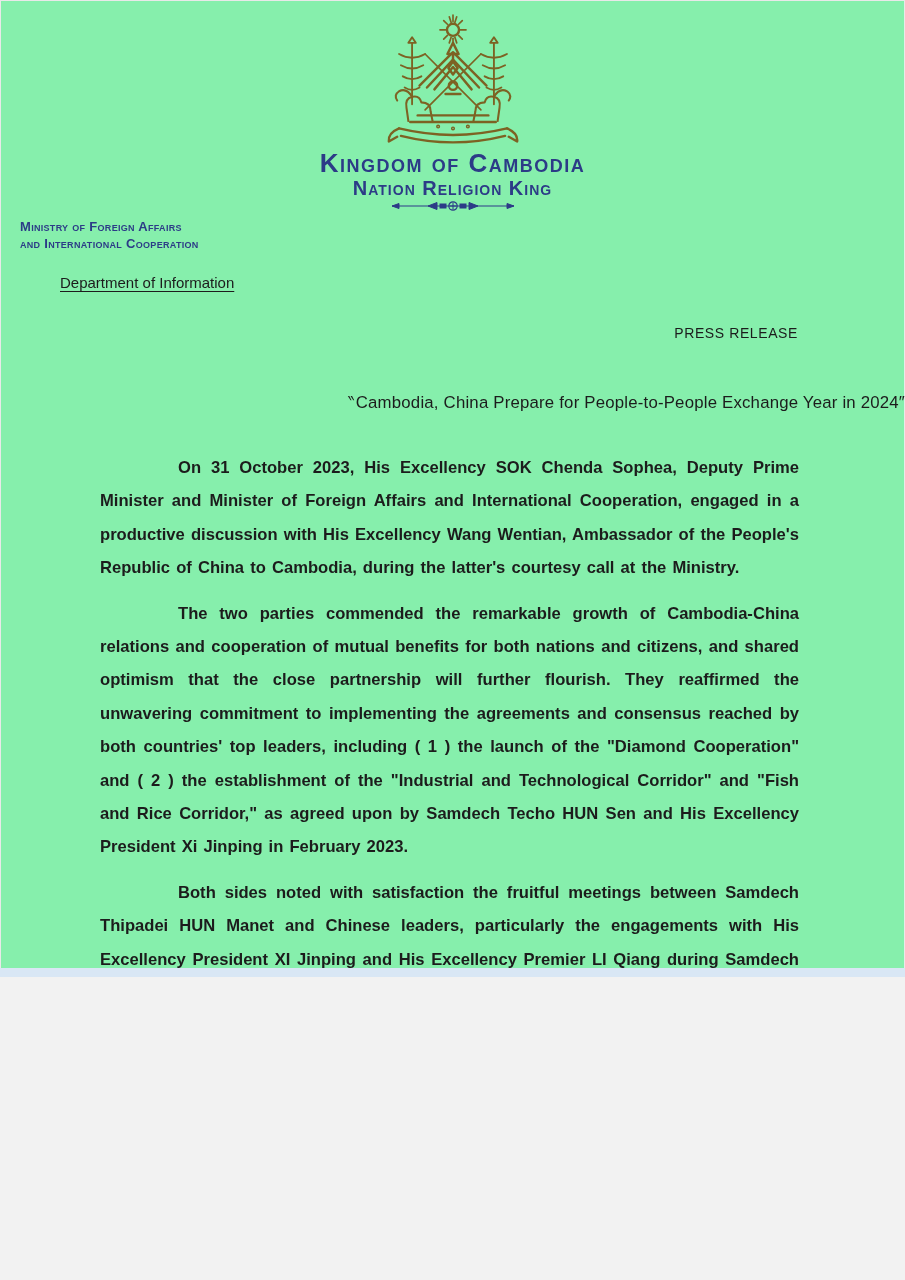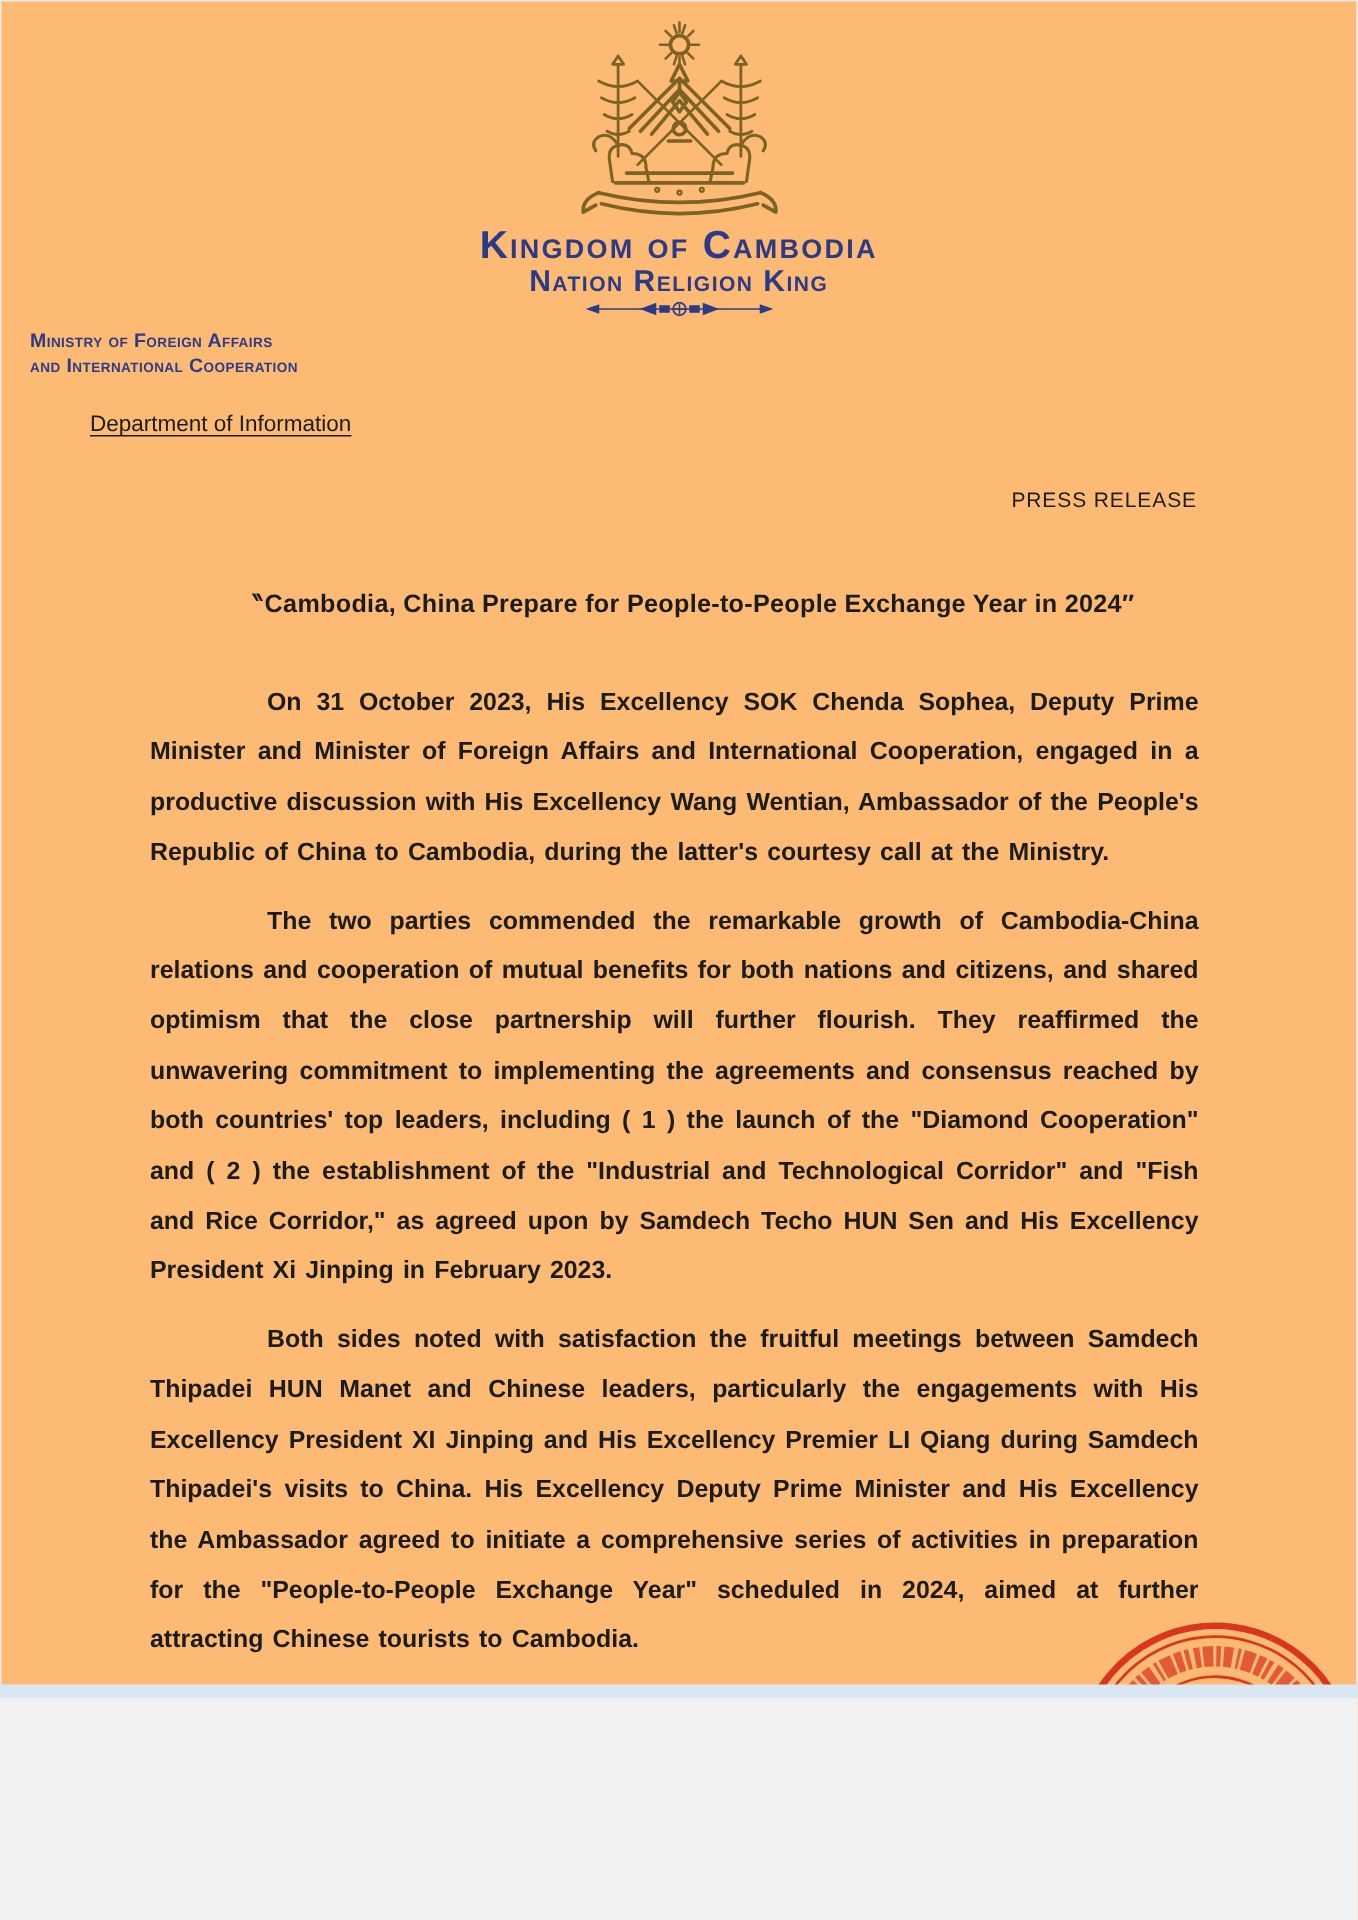--- a/index.html
+++ b/index.html
@@ -7,23 +7,23 @@
     --footer_blue:#4f6cab;
     --stamp_red:#d73a2f;
     --arms_gold:#7d6223;
     --bottom_bar:#d9e7f5;
     --body_text:#1c1c1c;
   }
   *{margin:0;padding:0;box-sizing:border-box;}
   html,body{background:#f2f2f2;}
   .page{
     position:relative;
-    width:905px;height:1132px;
+    width:905px;height:977px;
     margin:0 auto;
-    background:#fdba74;
+    background:#86efac;
     overflow:hidden;
     font-family:"Liberation Sans",sans-serif;
     color:var(--body_text);
     box-shadow:inset 0 0 0 1px #e9e9e9;
   }
   .arms{
     position:absolute;left:50%;top:8px;transform:translateX(-50%);
     width:186px;height:146px;color:var(--arms_gold);
   }
   .kingdom{
@@ -48,22 +48,22 @@
   .department{
     position:absolute;left:60px;top:274px;
     font-size:15px;font-weight:normal;
     text-decoration:underline;text-underline-offset:3px;
   }
   .press-release{
     position:absolute;right:107px;top:325px;
     font-size:14px;letter-spacing:.6px;margin-left:24px;
   }
   .doc-title{
-    position:absolute;top:390px;left:0;right:0;text-align:center;
-    font-size:16.8px;font-weight:bold;letter-spacing:.2px;padding-left:20px;
+    position:absolute;top:390px;left:0;right:0;text-align:right;
+    font-size:16.8px;font-weight:normal;letter-spacing:.2px;padding-left:20px;
   }
   .body-text{
     position:absolute;left:100px;top:451px;width:699px;
   }
   .body-text p{
     font-size:16.6px;line-height:33.4px;
     text-align:justify;text-indent:78px;
     word-spacing:1.5px;margin-bottom:12px;font-weight:bold;
   }
   .footer-rule{

